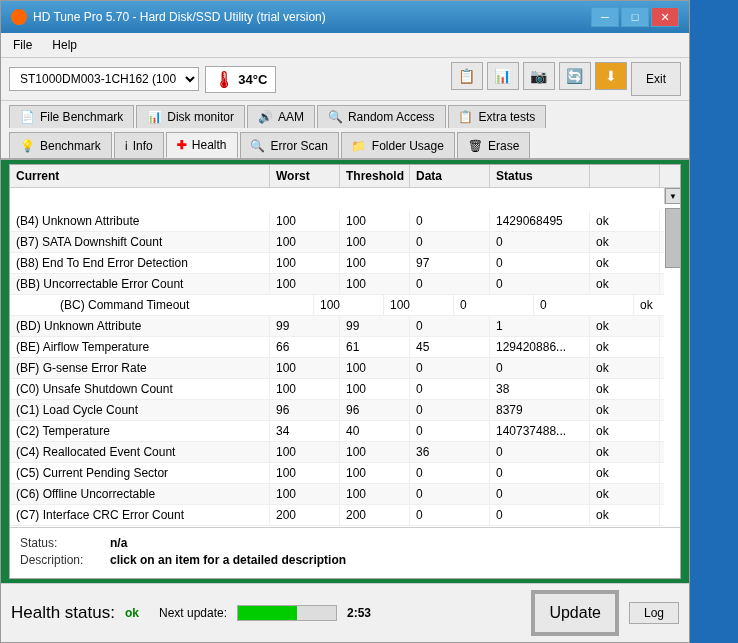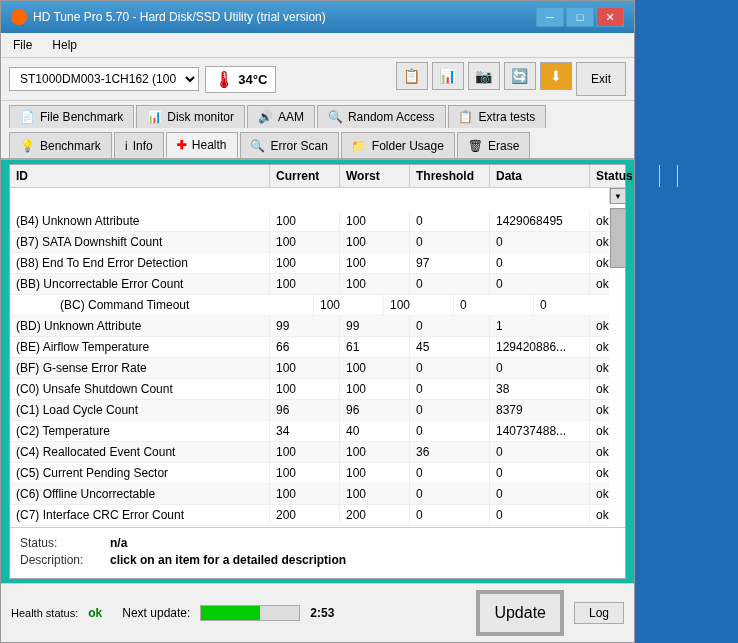--- a/index.html
+++ b/index.html
@@ -1,21 +1,21 @@
 <!DOCTYPE html>
 <html><head>
   <meta charset="utf-8">
   <style>
     * { box-sizing: border-box; margin: 0; padding: 0; }
     body { font-family: 'Segoe UI', Tahoma, sans-serif; font-size: 12px; background: #1e6bb8; }
     
     .window {
-      width: 635px;
+      width: 690px;
       min-height: 643px;
-      background: #14b8a6;
+      background: #15803d;
       border: 1px solid #999;
       display: flex;
       flex-direction: column;
     }
     
     .title-bar {
       background: linear-gradient(to bottom, #4a9fd4, #2b7ab8);
       color: white;
       padding: 6px 10px;
       display: flex;
@@ -240,21 +240,21 @@
     
     .status-bar {
       background: #f0f0f0;
       border-top: 1px solid #ccc;
       padding: 6px 10px;
       display: flex;
       align-items: center;
       gap: 10px;
     }
     
-    .health-label { font-size: 11px; }
+    .health-label { font-size: 17px; }
     .health-ok { color: green; font-weight: bold; }
     
     .next-update-label { font-size: 12px; margin-left: 10px; }
     
     .progress-bar {
       width: 100px;
       height: 16px;
       background: #ddd;
       border: 1px solid #aaa;
       overflow: hidden;
@@ -401,21 +401,20 @@
     </div>
     <div class="tab">
       <span>🗑</span>
       <span>Erase</span>
     </div>
   </div>
 
   <div class="content-area">
 
     <div class="table-header">
-      <div>ID</div>
       <div>Current</div>
       <div>Worst</div>
       <div>Threshold</div>
       <div>Data</div>
       <div>Status</div>
       <div></div>
     </div>
 
     <div class="table-with-scroll">
       <div class="table-body" id="table-body-rows">

